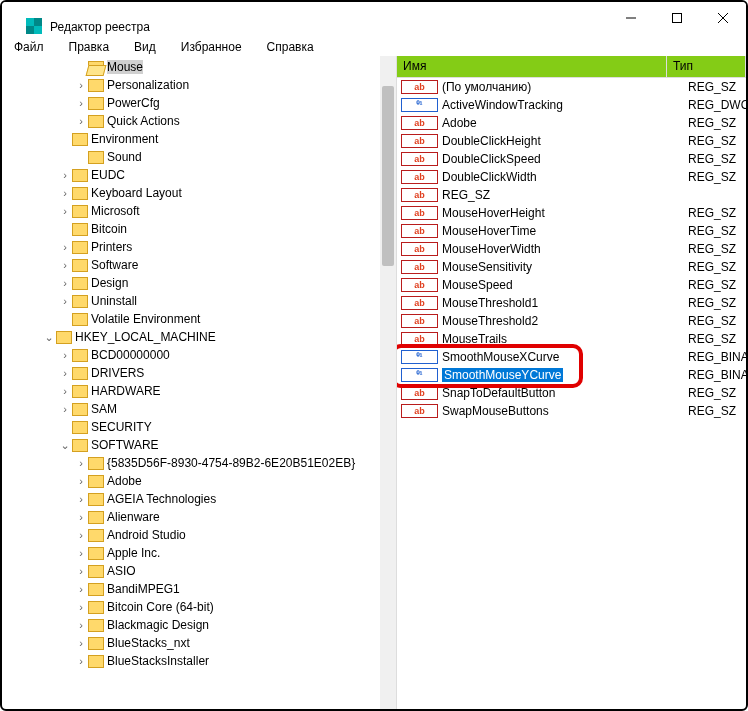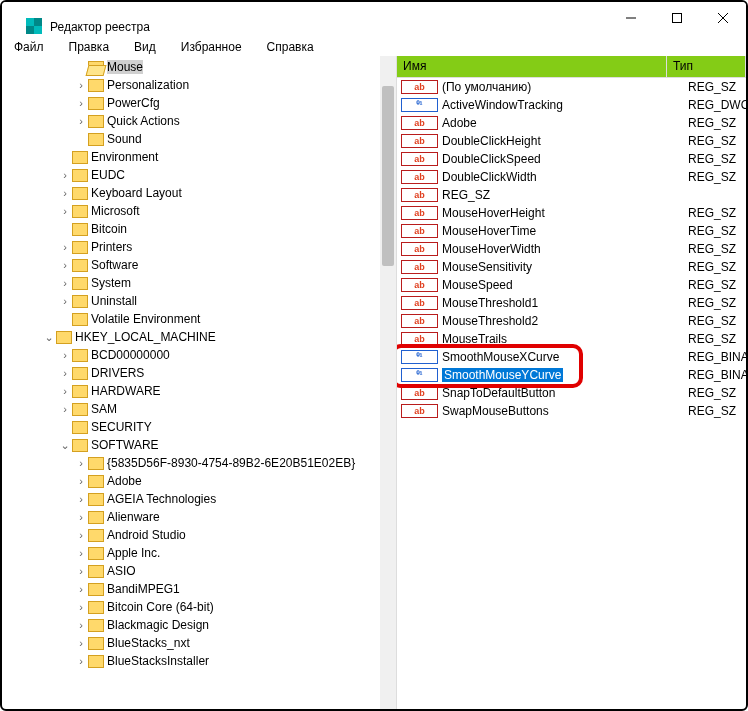--- a/index.html
+++ b/index.html
@@ -103,33 +103,33 @@
             <span class="tfold"></span>
             <span class="tlabel">PowerCfg</span>
           </div>
           <div class="tnode">
             <span class="ind" style="width: 72px;"></span>
             <span class="texp">›</span>
             <span class="tfold"></span>
             <span class="tlabel">Quick Actions</span>
           </div>
           <div class="tnode">
+            <span class="ind" style="width: 56px;"></span>
+            <span class="texp"></span>
+            <span class="tfold"></span>
+            <span class="tlabel">Environment</span>
+          </div>
+          <div class="tnode">
             <span class="ind" style="width: 72px;"></span>
             <span class="texp"></span>
             <span class="tfold"></span>
             <span class="tlabel">Sound</span>
           </div>
           <div class="tnode">
             <span class="ind" style="width: 56px;"></span>
-            <span class="texp"></span>
-            <span class="tfold"></span>
-            <span class="tlabel">Environment</span>
-          </div>
-          <div class="tnode">
-            <span class="ind" style="width: 56px;"></span>
             <span class="texp">›</span>
             <span class="tfold"></span>
             <span class="tlabel">EUDC</span>
           </div>
           <div class="tnode">
             <span class="ind" style="width: 56px;"></span>
             <span class="texp">›</span>
             <span class="tfold"></span>
             <span class="tlabel">Keyboard Layout</span>
           </div>
@@ -154,21 +154,21 @@
           <div class="tnode">
             <span class="ind" style="width: 56px;"></span>
             <span class="texp">›</span>
             <span class="tfold"></span>
             <span class="tlabel">Software</span>
           </div>
           <div class="tnode">
             <span class="ind" style="width: 56px;"></span>
             <span class="texp">›</span>
             <span class="tfold"></span>
-            <span class="tlabel">System</span>
+            <span class="tlabel">Design</span>
           </div>
           <div class="tnode">
             <span class="ind" style="width: 56px;"></span>
             <span class="texp">›</span>
             <span class="tfold"></span>
             <span class="tlabel">Uninstall</span>
           </div>
           <div class="tnode">
             <span class="ind" style="width: 56px;"></span>
             <span class="texp"></span>

